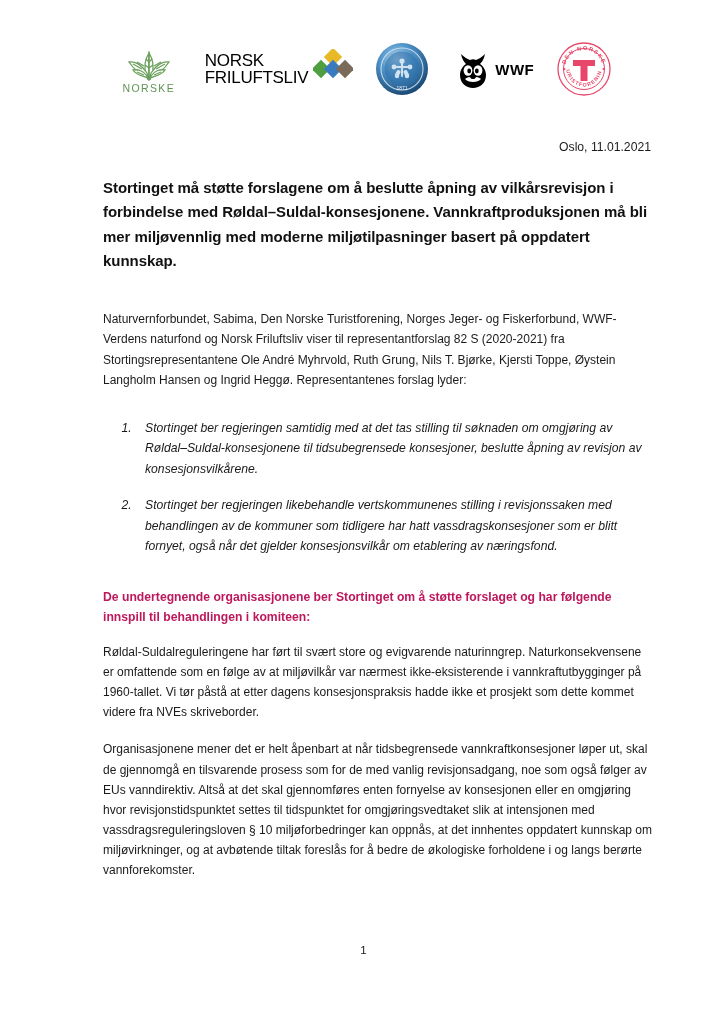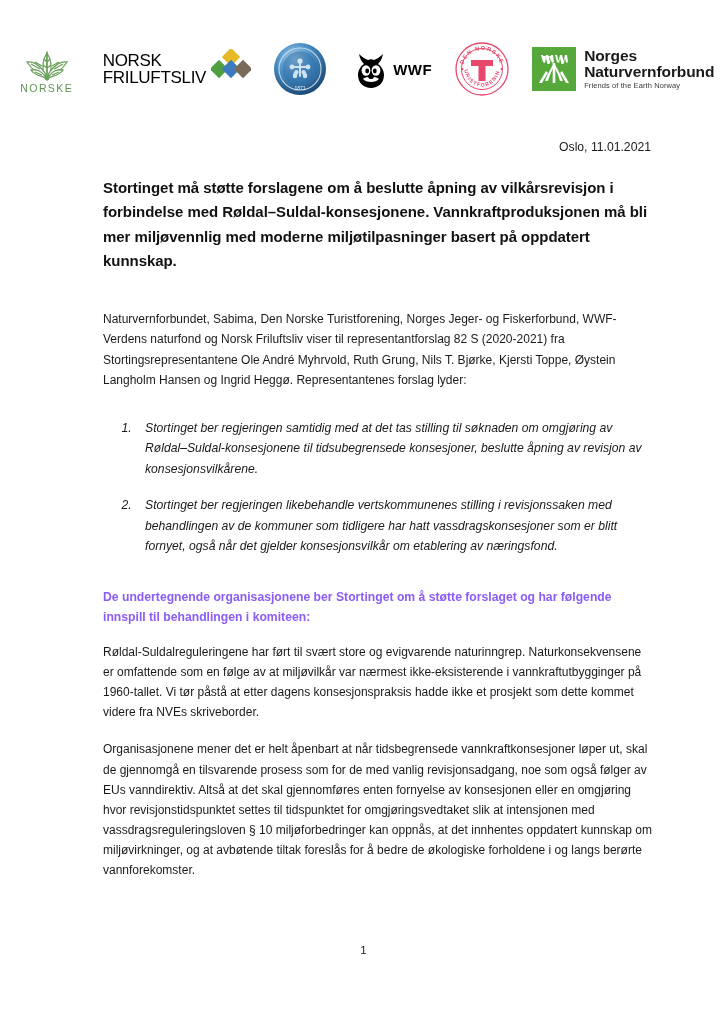--- a/index.html
+++ b/index.html
@@ -158,21 +158,21 @@
     padding-left: 10px;
     color: #1a1a1a;
   }
   ol.proposals > li:last-child { margin-bottom: 0; }
 
   p.lead-bold {
     font-size: 12.2px;
     font-weight: 700;
     line-height: 1.68;
     margin: 0 0 14px 0;
-    color: #8b5cf6;
+    color: #be185d;
   }
 
   .page-number {
     position: absolute;
     left: 0;
     top: 944px;
     width: 727px;
     text-align: center;
     font-size: 11.5px;
     color: #1a1a1a;
@@ -276,39 +276,20 @@
           <textPath href="#dnttop" startOffset="50%" text-anchor="middle">DEN NORSKE</textPath>
         </text>
         <text font-family="Liberation Sans, sans-serif" font-size="5.2" letter-spacing="1.1" fill="#e8476b" font-weight="700">
           <textPath href="#dntbot" startOffset="50%" text-anchor="middle">TURISTFORENING</textPath>
         </text>
         <circle cx="8.5" cy="28" r="1" fill="#e8476b"></circle>
         <circle cx="47.5" cy="28" r="1" fill="#e8476b"></circle>
       </svg>
     </div>
 
-    <div class="logo nvf">
-      <svg class="nvf-mark" viewBox="0 0 44 44">
-        <rect x="0" y="0" width="44" height="44" fill="#57a83b"></rect>
-        <g fill="#ffffff">
-          <path d="M10 9 L12 16 L14 9 L16 16 L18 9 L20 16 L21 9"></path>
-          <path d="M9 8 h2 l1.5 6 L14 8 h2 l1.5 6 L19 8 h2 l1 7 -2 1 -1-5 -1.5 6 -2 0 -1.5-6 -1 5 -2-1 z"></path>
-          <path d="M23 8 h2 l1.5 6 L28 8 h2 l1.5 6 L33 8 h2 l1 7 -2 1 -1-5 -1.5 6 -2 0 -1.5-6 -1 5 -2-1 z"></path>
-          <path d="M22 16 C19 21 16 26 13 34 L16 34 C18 27 20 23 22 20 C24 23 26 27 28 34 L31 34 C28 26 25 21 22 16 Z"></path>
-          <rect x="20.7" y="16" width="2.6" height="20"></rect>
-          <path d="M14 24 C11 29 9 32 7 36 L10 36 C12 32 14 29 16 26 Z"></path>
-          <path d="M30 24 C33 29 35 32 37 36 L34 36 C32 32 30 29 28 26 Z"></path>
-        </g>
-      </svg>
-      <div class="nvf-text">
-        <span class="nvf-title">Norges</span>
-        <span class="nvf-title">Naturvernforbund</span>
-        <span class="nvf-sub">Friends of the Earth Norway</span>
-      </div>
-    </div>
 
   </div>
 
   <div class="content">
 
     <p class="date-line">Oslo, 11.01.2021</p>
 
 
     <h1 class="doc-title">Stortinget må støtte forslagene om å beslutte åpning av vilkårsrevisjon i forbindelse med Røldal–Suldal-konsesjonene. Vannkraftproduksjonen må bli mer miljøvennlig med moderne miljøtilpasninger basert på oppdatert kunnskap.</h1>
 

